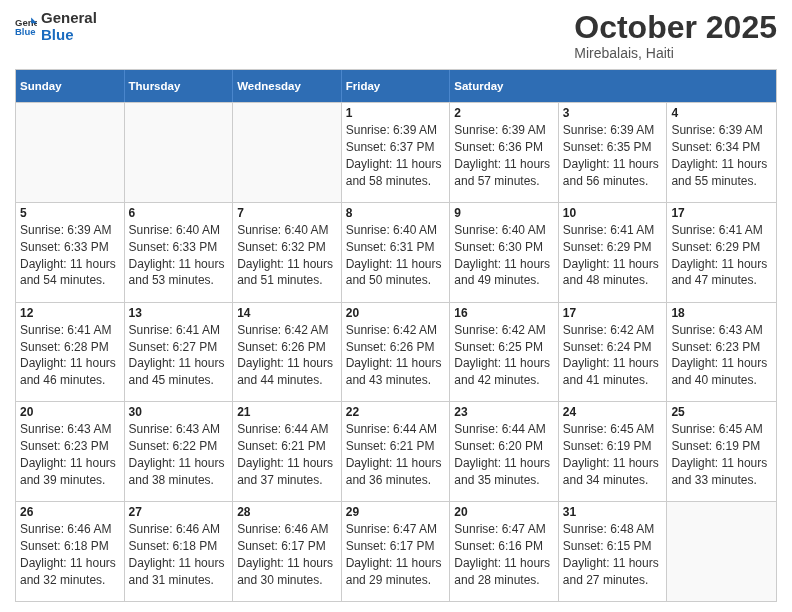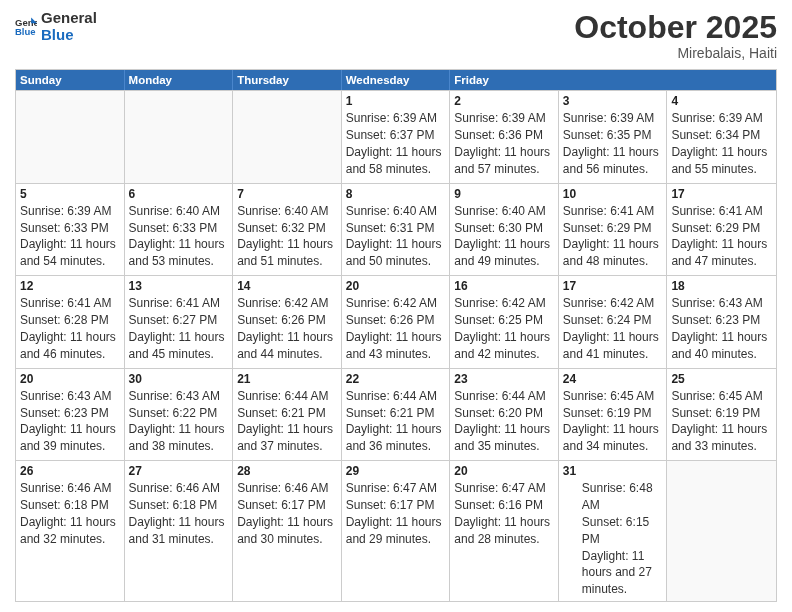--- a/index.html
+++ b/index.html
@@ -26,21 +26,21 @@
     .logo {
       display: flex;
       align-items: center;
       gap: 4px;
     }
     .logo-icon {
       width: 22px;
       height: 22px;
     }
     .title-block {
-      text-align: right;
+      text-align: left;
     }
     .month-title {
       font-size: 32px;
       font-weight: bold;
       color: #333;
       line-height: 1.1;
     }
     .location {
       font-size: 14px;
       color: #555;
@@ -53,21 +53,21 @@
     }
     .calendar-header {
       display: grid;
       grid-template-columns: repeat(7, 1fr);
       background: #2e6db4;
     }
     .calendar-header-cell {
       color: #fff;
       font-size: 11.5px;
       font-weight: bold;
-      padding: 4px 4px;
+      padding: 10px 4px;
       text-align: left;
       border-right: 1px solid #4a86cc;
     }
     .calendar-header-cell:last-child {
       border-right: none;
     }
     .calendar-body {
       flex: 1;
       display: flex;
       flex-direction: column;
@@ -122,24 +122,24 @@
     </div>
     <div class="title-block">
       <div class="month-title">October 2025</div>
       <div class="location">Mirebalais, Haiti</div>
     </div>
   </div>
 
   <div class="calendar">
     <div class="calendar-header">
       <div class="calendar-header-cell">Sunday</div>
-      <div class="calendar-header-cell">Monday</div>
       <div class="calendar-header-cell">Thursday</div>
       <div class="calendar-header-cell">Wednesday</div>
       <div class="calendar-header-cell">Friday</div>
+      <div class="calendar-header-cell">Saturday</div>
     </div>
     <div class="calendar-body" id="calendar-body">
     <div class="calendar-week">
           <div class="calendar-cell empty"></div>
           <div class="calendar-cell empty"></div>
           <div class="calendar-cell empty"></div>
           <div class="calendar-cell">
             <div class="cell-day">1</div>
             <div class="cell-info" style="white-space: pre-line;">Sunrise: 6:39 AM
 Sunset: 6:37 PM
@@ -322,21 +322,21 @@
 Daylight: 11 hours and 29 minutes.</div>
           </div>
           <div class="calendar-cell">
             <div class="cell-day">20</div>
             <div class="cell-info" style="white-space: pre-line;">Sunrise: 6:47 AM
 Sunset: 6:16 PM
 Daylight: 11 hours and 28 minutes.</div>
           </div>
           <div class="calendar-cell">
             <div class="cell-day">31</div>
-            <div class="cell-info" style="white-space: pre-line; margin-left: 19px;">Sunrise: 6:48 AM
+            <div class="cell-info" style="white-space: pre-line;">Sunrise: 6:48 AM
 Sunset: 6:15 PM
 Daylight: 11 hours and 27 minutes.</div>
           </div>
           <div class="calendar-cell empty"></div>
         </div>
       </div>
   </div>
 </div>
 
 </body></html>

